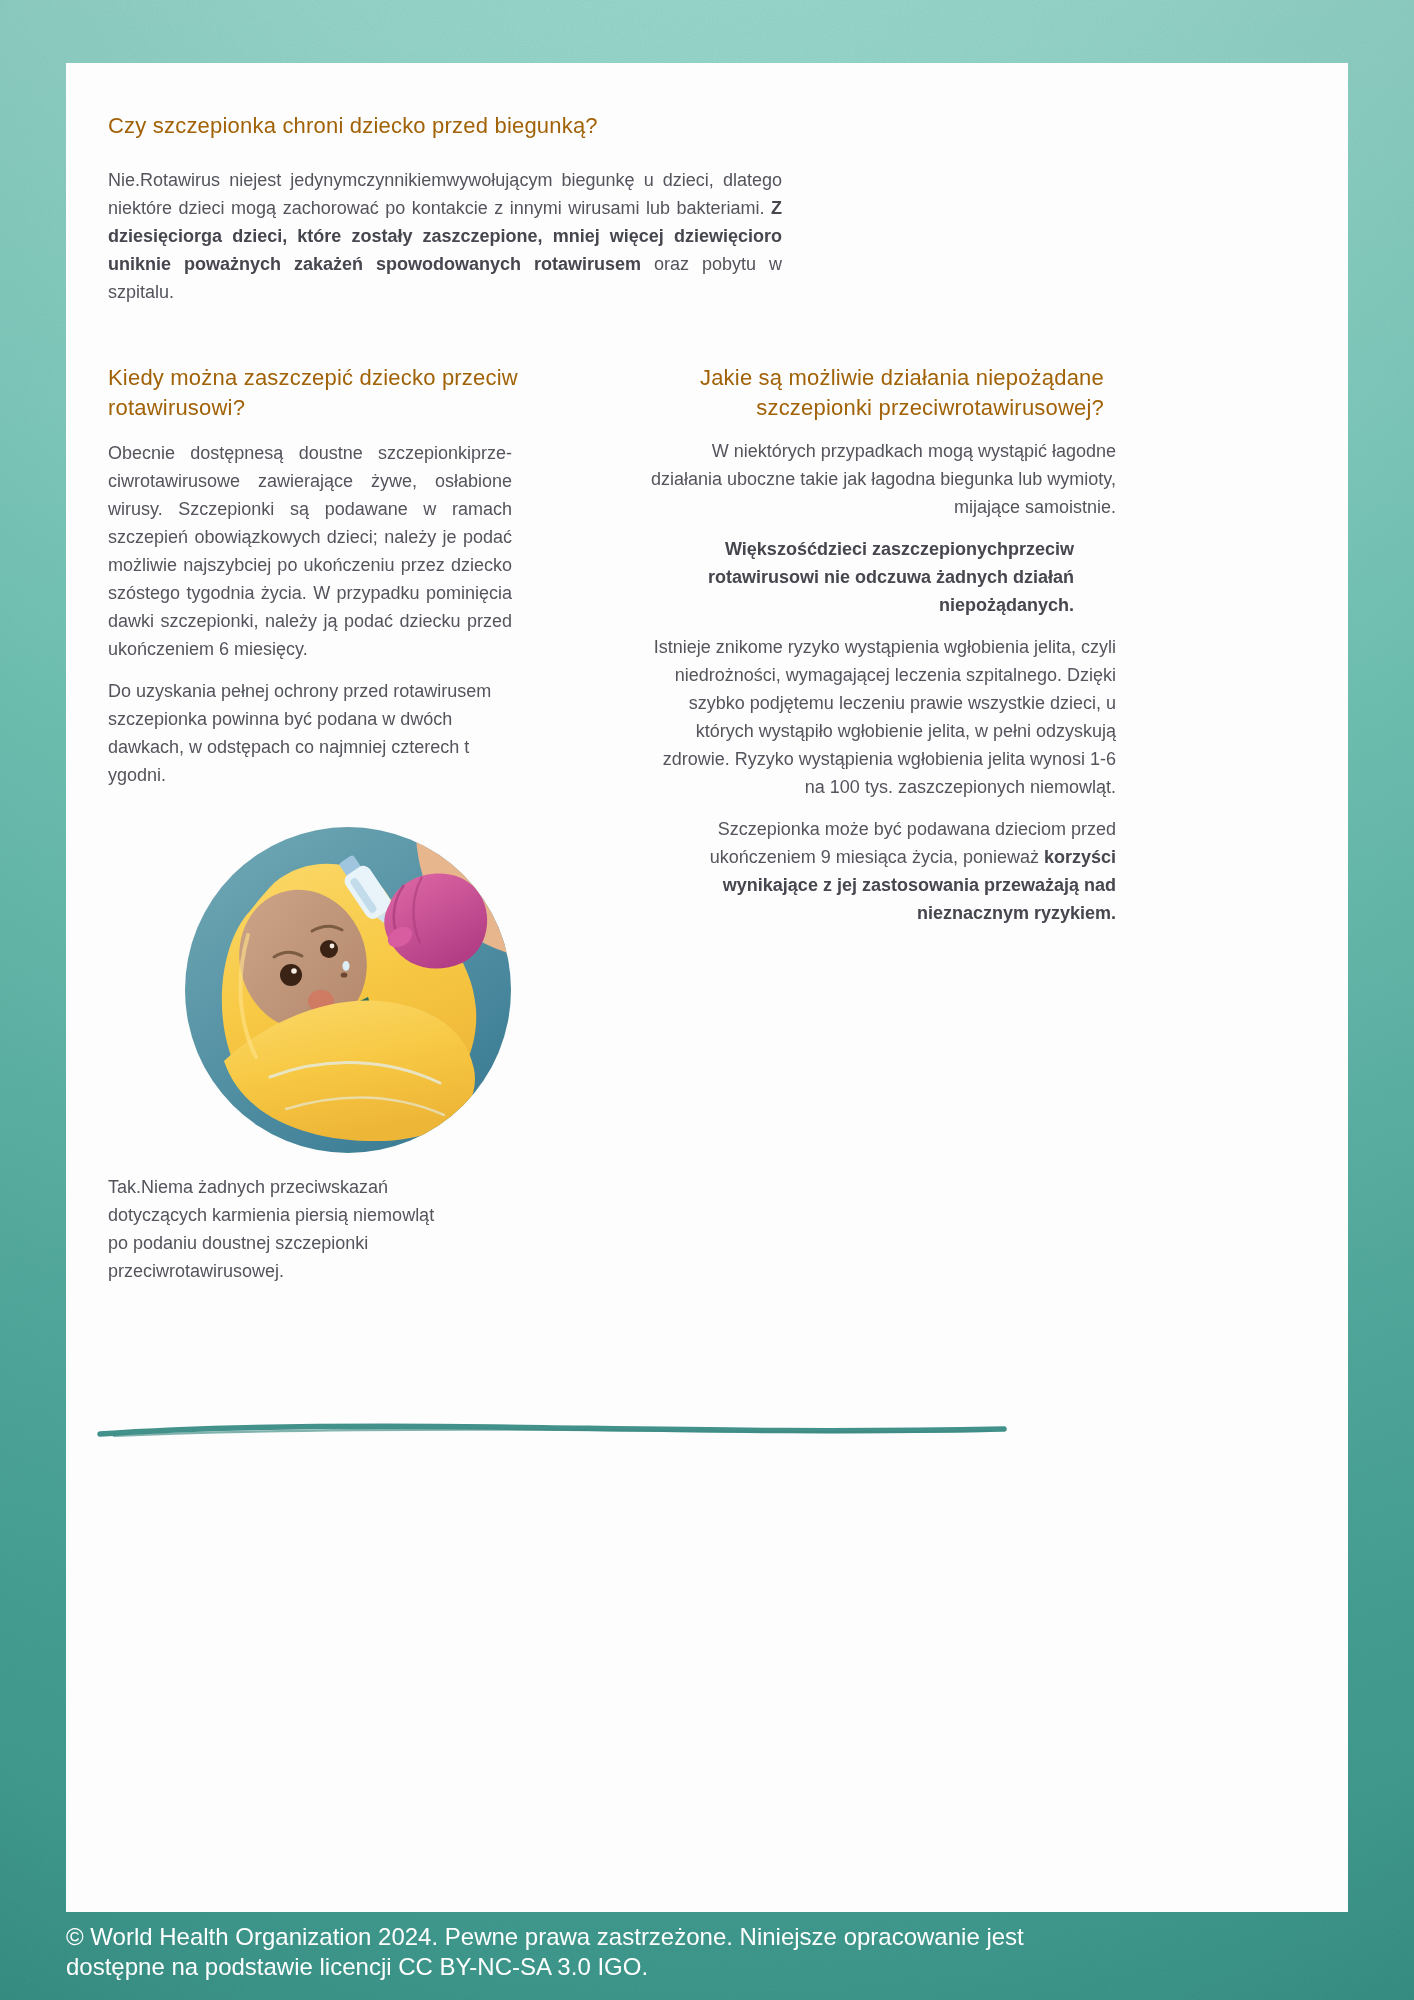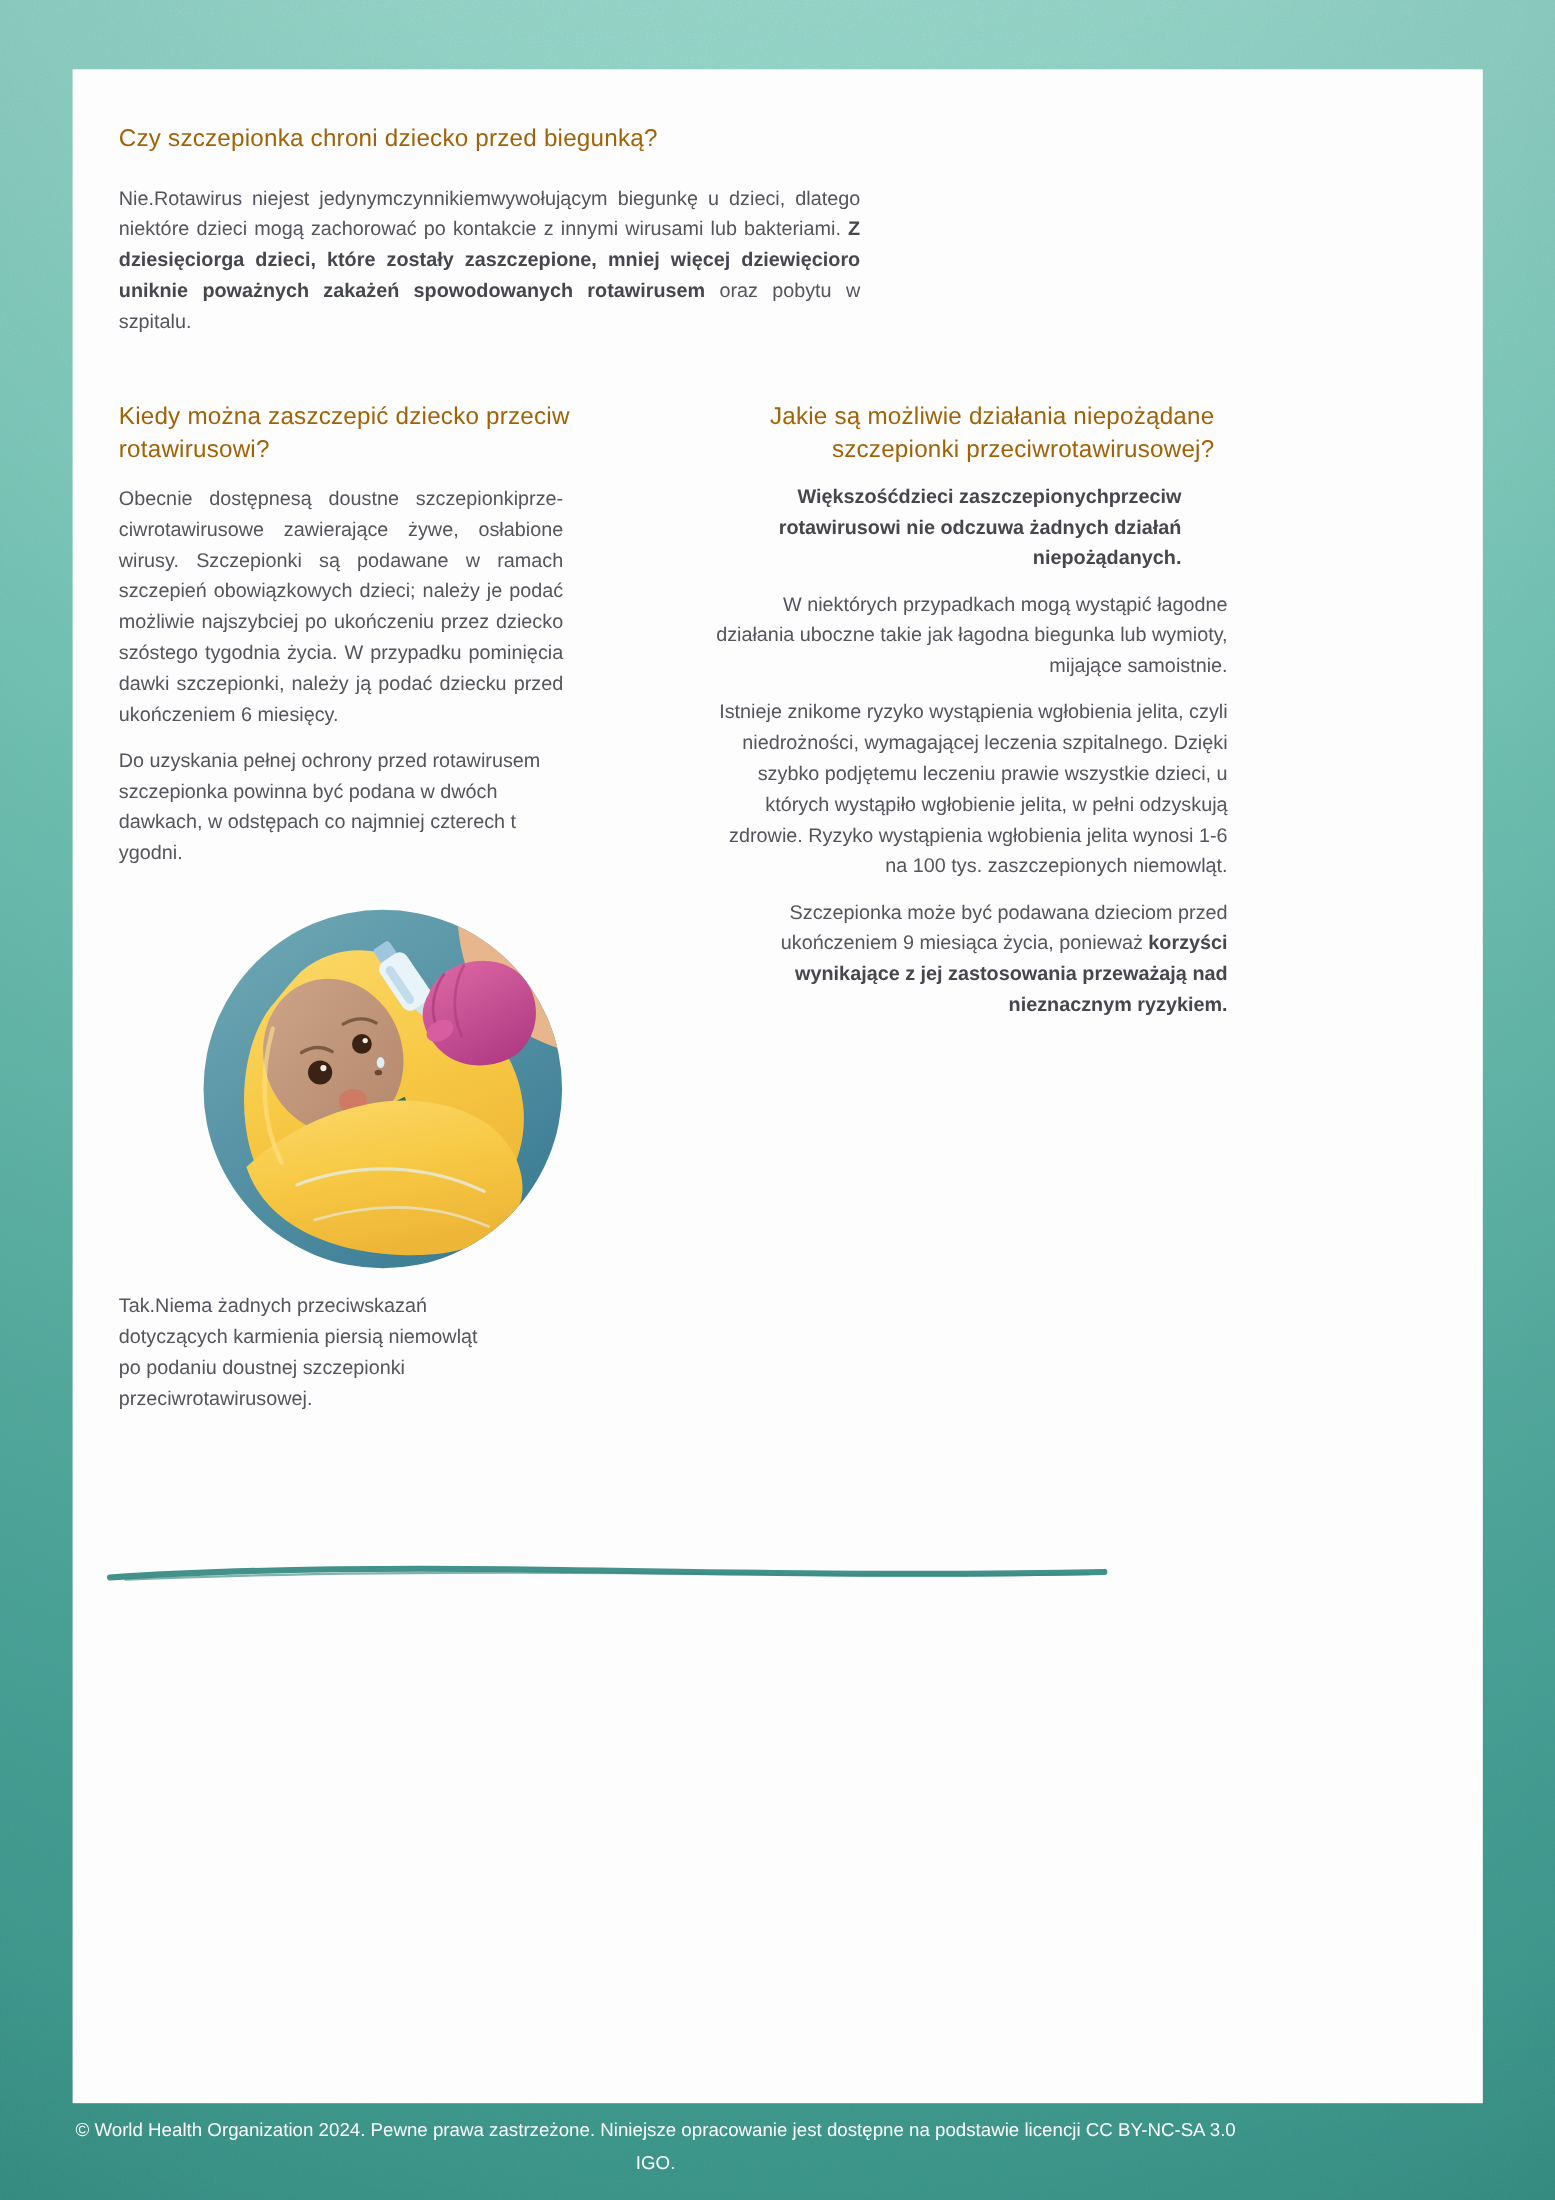--- a/index.html
+++ b/index.html
@@ -67,23 +67,22 @@
   .divider {
     position: absolute; left: 28px; top: 1357px;
     width: 916px; height: 22px;
   }
 
   .footer {
     position: absolute;
     left: 66px; top: 1922px;
     width: 1060px;
     color: #ffffff;
-    font-size: 17px;
+    font-size: 24px;
     line-height: 30px;
-    text-align: center;
   }
 </style>
 </head>
 <body>
 
 <div class="page">
 
   <div class="vignette"></div>
 
   <svg class="noise-svg" width="1414" height="2000" aria-hidden="true">
@@ -184,22 +183,22 @@
             </g>
           </g>
         </svg>
       </div>
 
       <p class="body-t q4-para">Tak.Niema żadnych przeciwskazań dotyczących karmienia piersią niemowląt po podaniu doustnej szczepionki przeciwrotawirusowej.</p>
     </section>
 
     <section class="col-right">
       <h2 class="accent-h">Jakie są możliwie działania niepożądane szczepionki przeciwrotawirusowej?</h2>
+      <p class="body-t para">W niektórych przypadkach mogą wystąpić łagodne działania uboczne takie jak łagodna biegunka lub wymioty, mijające samoistnie.</p>
       <p class="body-t bold-t para pb">Większośćdzieci zaszczepionychprzeciw rotawirusowi nie odczuwa żadnych działań niepożądanych.</p>
-      <p class="body-t para">W niektórych przypadkach mogą wystąpić łagodne działania uboczne takie jak łagodna biegunka lub wymioty, mijające samoistnie.</p>
       <p class="body-t para">Istnieje znikome ryzyko wystąpienia wgłobienia jelita, czyli niedrożności, wymagającej leczenia szpitalnego. Dzięki szybko podjętemu leczeniu prawie wszystkie dzieci, u których wystąpiło wgłobienie jelita, w pełni odzyskują zdrowie. Ryzyko wystąpienia wgłobienia jelita wynosi 1-6 na 100 tys. zaszczepionych niemowląt.</p>
       <p class="body-t para"><span>Szczepionka może być podawana dzieciom przed ukończeniem 9 miesiąca życia, ponieważ </span><b>korzyści wynikające z jej zastosowania przeważają nad nieznacznym ryzykiem.</b></p>
     </section>
 
     <svg class="divider" viewBox="0 0 916 22" aria-hidden="true">
       <path d="M 6,14 C 110,7 250,5 400,7 C 560,9 710,13 910,9" stroke="#43918b" stroke-width="5.5" fill="none" stroke-linecap="round"></path>
       <path d="M 20,16 C 160,10 320,9 470,10 C 620,11 760,14 896,11" stroke="#3d8a84" stroke-width="2.2" fill="none" stroke-linecap="round" opacity="0.65"></path>
     </svg>
 
   </div>

